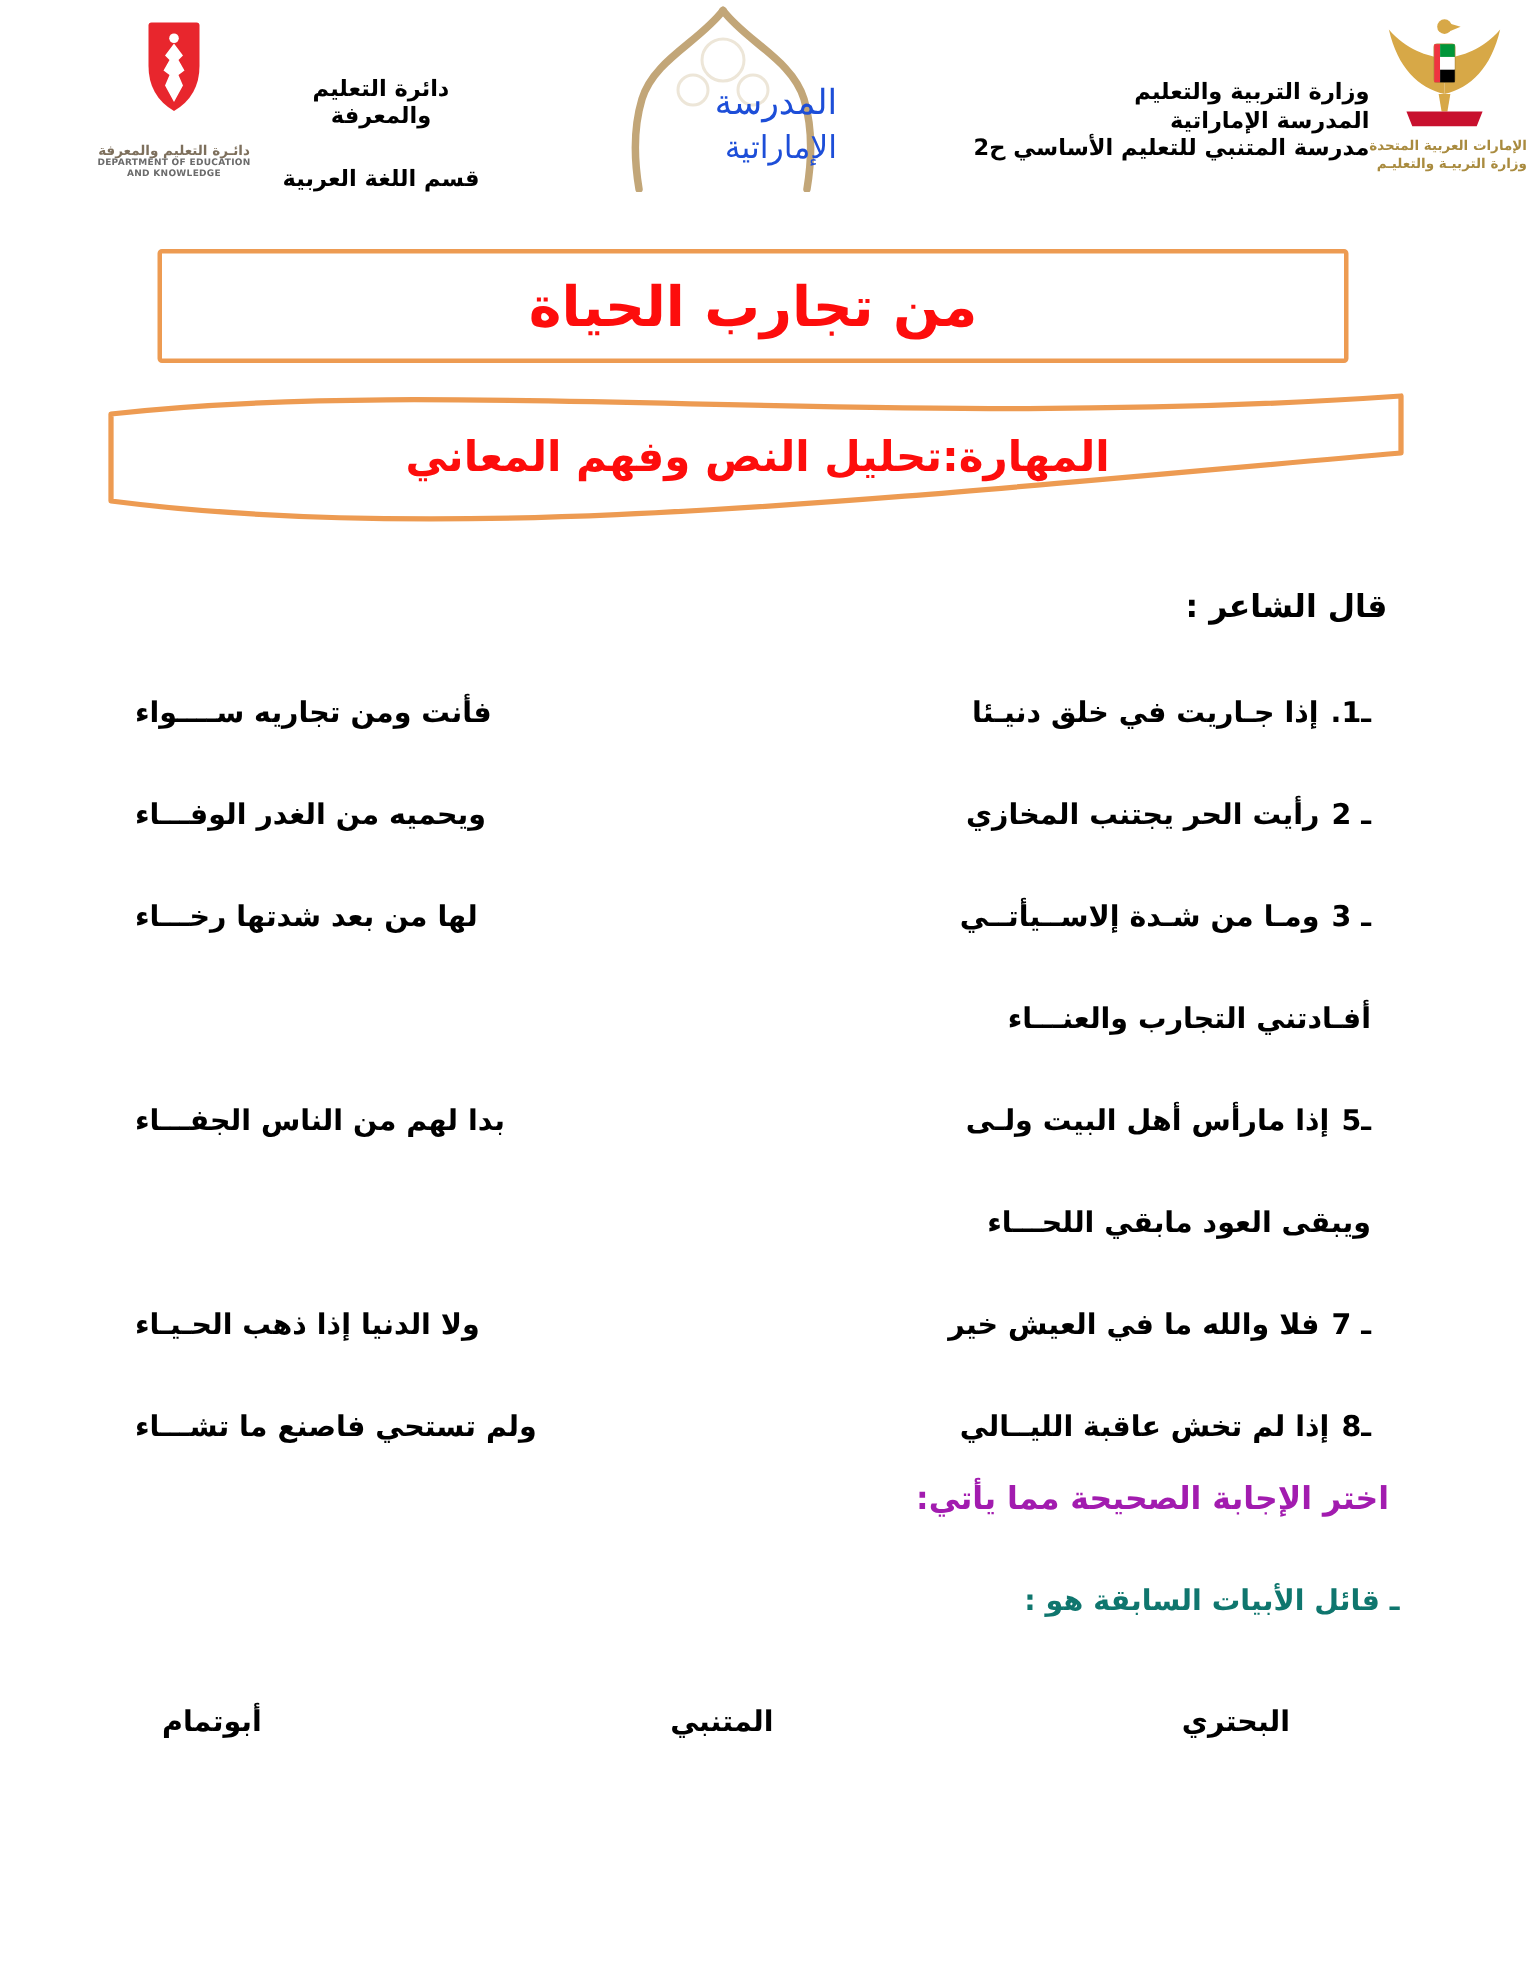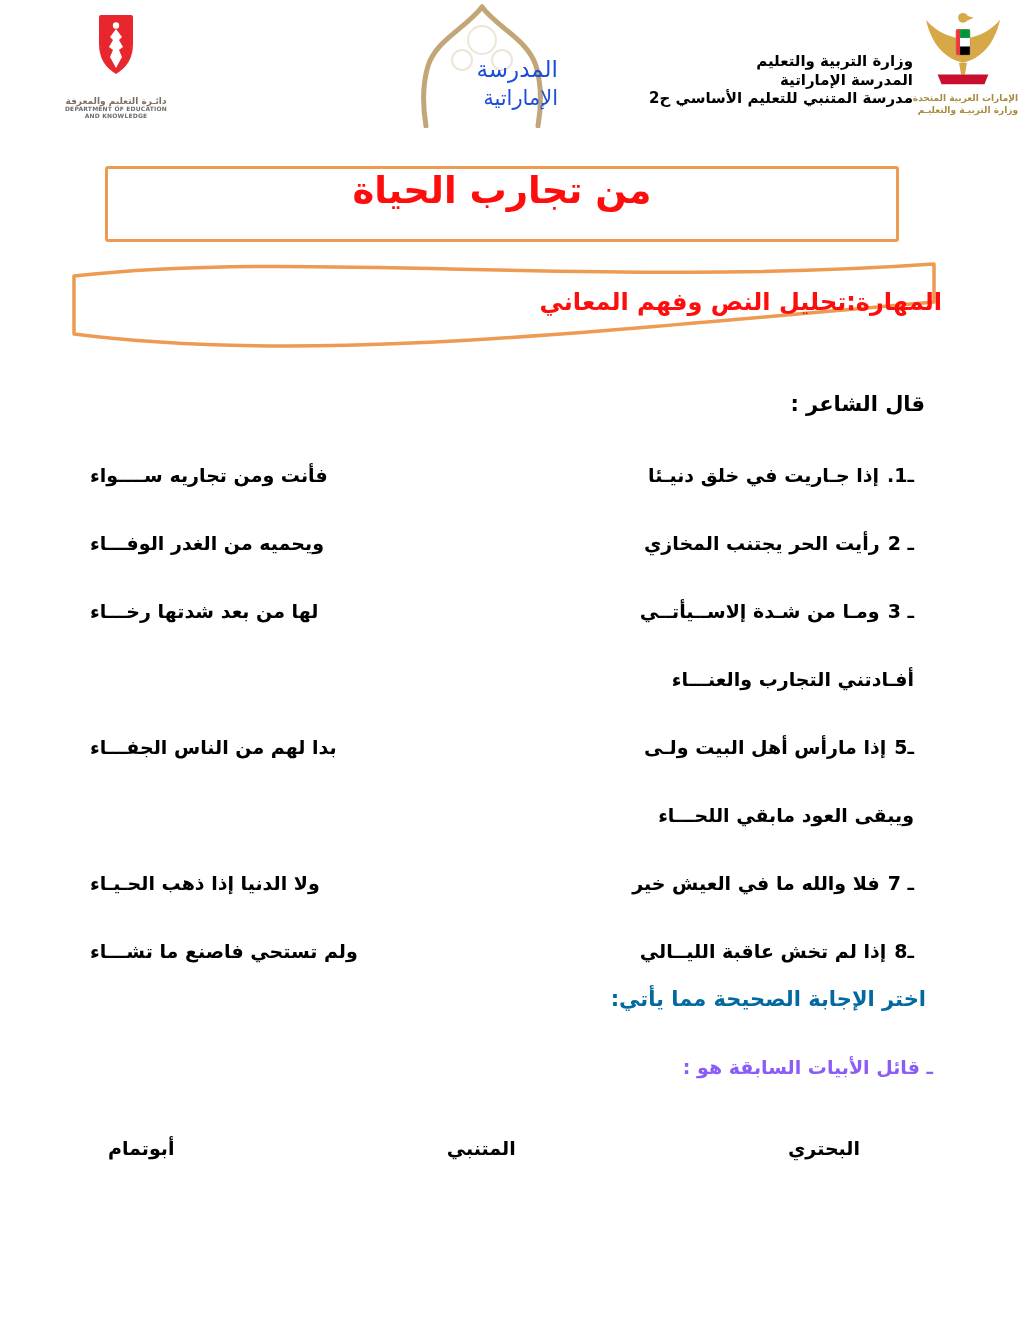--- a/index.html
+++ b/index.html
@@ -20,35 +20,35 @@
   .school-logo-text{position:absolute;left:406px;width:152px;text-align:right;color:#1d4ed8;font-weight:400;}
   .school-logo-text.t1{top:56px;font-size:23px;}
   .school-logo-text.t2{top:86px;font-size:21px;}
   .ministry-text{position:absolute;right:107px;top:52px;width:270px;text-align:right;font-size:15px;font-weight:700;line-height:18.5px;}
   .uae-emblem{position:absolute;left:922px;top:8px;width:82px;height:82px;}
   .uae-caption{position:absolute;left:908px;top:92px;width:110px;font-size:9px;font-weight:700;color:#a98b3f;line-height:12px;}
   
   .title-box{
     position:absolute;left:105px;top:166px;width:788px;height:70px;
     border:3px solid #ed9b52;border-radius:3px;
-    display:flex;align-items:flex-start;justify-content:center;
+    display:flex;align-items:center;justify-content:center;
   }
   .title-box .title{font-size:37px;font-weight:700;color:#fd0d0c;}
   .wave-banner{position:absolute;left:68px;top:252px;width:874px;height:104px;}
   .wave-banner svg{position:absolute;inset:0;width:100%;height:100%;}
-  .wave-text{position:absolute;left:0;right:0;top:36px;text-align:right;font-size:24px;font-weight:700;color:#fd0d0c;}
+  .wave-text{position:absolute;left:0;right:0;top:36px;text-align:center;font-size:28px;font-weight:700;color:#fd0d0c;}
   
   .poet-said{position:absolute;right:95px;top:392px;font-size:21px;font-weight:700;}
   .poem{position:absolute;left:0;right:0;top:441px;}
   .verse{height:68px;display:flex;align-items:center;justify-content:space-between;padding:0 106px 0 90px;}
   .hemistich{font-size:19px;font-weight:700;white-space:nowrap;}
   .hemistich .num{direction:ltr;unicode-bidi:isolate;display:inline-block;margin-left:8px;}
   
-  .prompt{position:absolute;right:94px;top:987px;font-size:21px;font-weight:700;color:#0369a1;}
-  .sub-question{position:absolute;right:87px;top:1056px;font-size:19px;font-weight:700;color:#8b5cf6;}
+  .prompt{position:absolute;right:94px;top:987px;font-size:21px;font-weight:700;color:#a21caf;}
+  .sub-question{position:absolute;right:87px;top:1056px;font-size:19px;font-weight:700;color:#0f766e;}
   .options{position:absolute;left:0;right:0;top:1122px;display:flex;justify-content:space-between;padding:0 160px 0 108px;}
   .options .option{font-size:19px;font-weight:700;color:#000;margin-top:15px;}
 </style>
 </head>
 <body>
 
 <div id="page">
 
   <svg class="adek-logo" viewBox="0 0 38 62" aria-hidden="true">
     <path d="M2,3 Q2,1 4,1 L34,1 Q36,1 36,3 L36,30 Q36,50 19,60 Q2,50 2,30 Z" fill="#e8262d"></path>
@@ -56,20 +56,24 @@
       <circle cx="19" cy="11.5" r="3.2"></circle>
       <path d="M19,15 L25,23 L22,26 L26,33 L22,36 L25,43 L19,54 L13,43 L16,36 L12,33 L16,26 L13,23 Z"></path>
     </g>
   </svg>
   <div class="adek-caption">
     <div class="ar">دائـرة التعليم والمعرفة</div>
     <div class="en">DEPARTMENT OF EDUCATION</div>
     <div class="en">AND KNOWLEDGE</div>
   </div>
 
+  <div class="dept-text">
+    <div class="l1">دائرة التعليم والمعرفة</div>
+    <div class="l2">قسم اللغة العربية</div>
+  </div>
 
   <svg class="school-logo" viewBox="0 0 152 126" aria-hidden="true">
     <g stroke="#ede6d8" fill="none" stroke-width="2">
       <circle cx="76" cy="38" r="14"></circle>
         <circle cx="56" cy="58" r="10"></circle>
         <circle cx="96" cy="58" r="10"></circle>
     </g>
     <path d="M76,5 C60,26 30,38 22,64 C16,84 17,106 20,124" fill="none" stroke="#c2a678" stroke-width="5" stroke-linecap="round"></path>
     <path d="M76,5 C92,26 122,38 130,64 C136,84 135,106 132,124" fill="none" stroke="#c2a678" stroke-width="5" stroke-linecap="round"></path>
   </svg>

